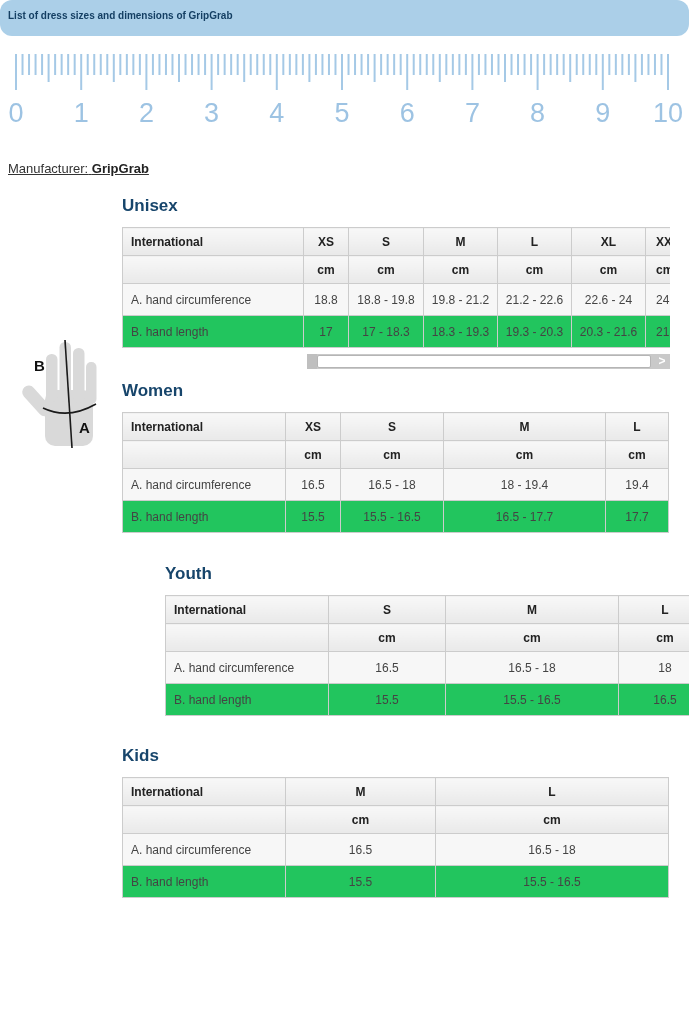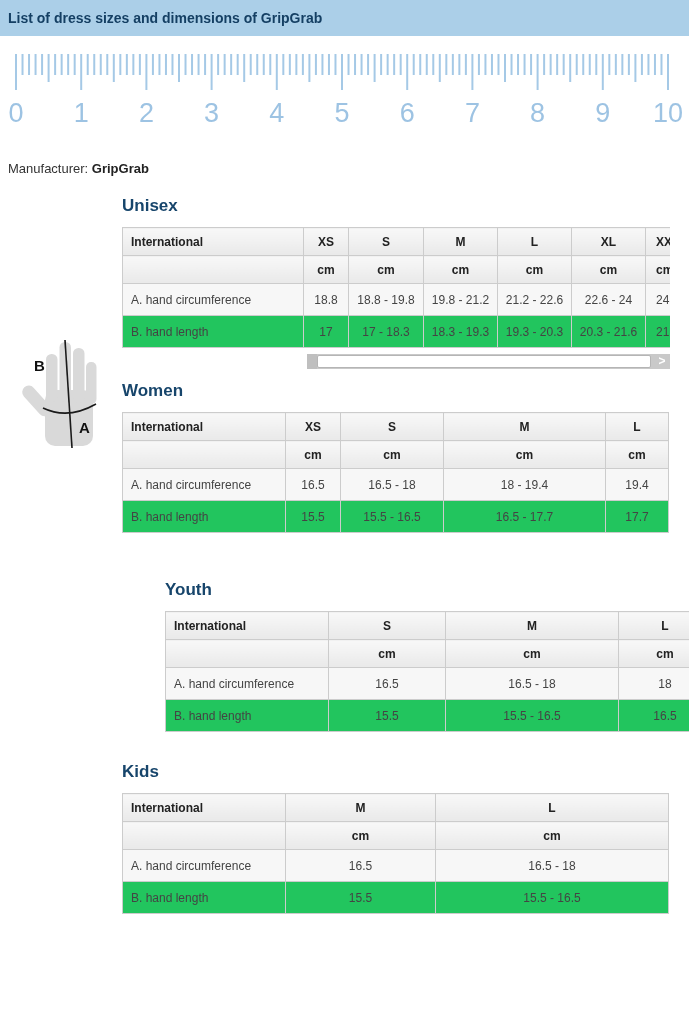--- a/index.html
+++ b/index.html
@@ -3,50 +3,50 @@
 <meta charset="utf-8">
 <style>
   * { margin:0; padding:0; box-sizing:border-box; }
   html,body { background:#fff; }
   .page {
     position:relative; width:689px; height:1018px; overflow:hidden;
     background:#fff; font-family:"Liberation Sans", sans-serif; color:#333;
   }
   
   .titlebar {
-    background:#abcfe8; color:#143f63; font-size:14px; font-weight:bold;
-    padding:10px 8px 9px 8px; height:36px;
+    background:#abcfe8; color:#143f63; font-size:10px; font-weight:bold;
+    padding:10px 8px 9px 8px; height:36px;border-radius:12px;
   }
   
   .ruler { display:block; margin-top:16px; width:689px; height:76px; }
   .ruler line { stroke:#a5c9e6; stroke-width:2; }
   .ruler text {
     fill:#9dc3e3; font-size:27px; text-anchor:middle;
     font-family:"Liberation Sans", sans-serif;
   }
   
   .intro-row { display:flex; align-items:flex-start; margin-top:56px; padding:0 22px 0 8px; }
   .intro-text { width:505px; font-size:13px; line-height:1.6; color:#333; }
   .logo {
     margin-left:auto; font-size:30px; font-weight:bold; font-style:italic;
     letter-spacing:-1px; color:#000; margin-top:-6px; white-space:nowrap;
   }
   .meta-line { font-size:13px; padding-left:8px; color:#333; }
   .meta-line b { color:#222; }
-  .manufacturer-line { margin-top:33px; }
+  .manufacturer-line { margin-top:33px;text-decoration:underline; }
   .category-line { margin-top:43px; }
   
   .hand-figure { position:absolute; left:16px; top:334px; width:100px; height:120px; }
   .hand-figure text { font-size:15px; font-weight:bold; fill:#111; font-family:"Liberation Sans", sans-serif; }
   
   .section { margin-left:122px; width:548px; }
   .section h2 { color:#17456b; font-size:17px; font-weight:bold; margin-bottom:11px; }
   .section-unisex { margin-top:20px; }
   .section-women  { margin-top:12px; }
-  .section-youth  { margin-top:47px;padding-left:43px; }
+  .section-youth  { margin-top:31px;padding-left:43px; }
   .section-kids   { margin-top:30px; }
   
   .table-clip { width:548px; overflow:hidden; }
   table.size-table {
     border-collapse:collapse; table-layout:fixed; font-size:12px; color:#444;
     width:546px; background:#fff;
   }
   table.size-table.wide { width:597px; }
   .size-table th, .size-table td {
     border:1px solid #ccc; text-align:center; overflow:hidden; white-space:nowrap;

